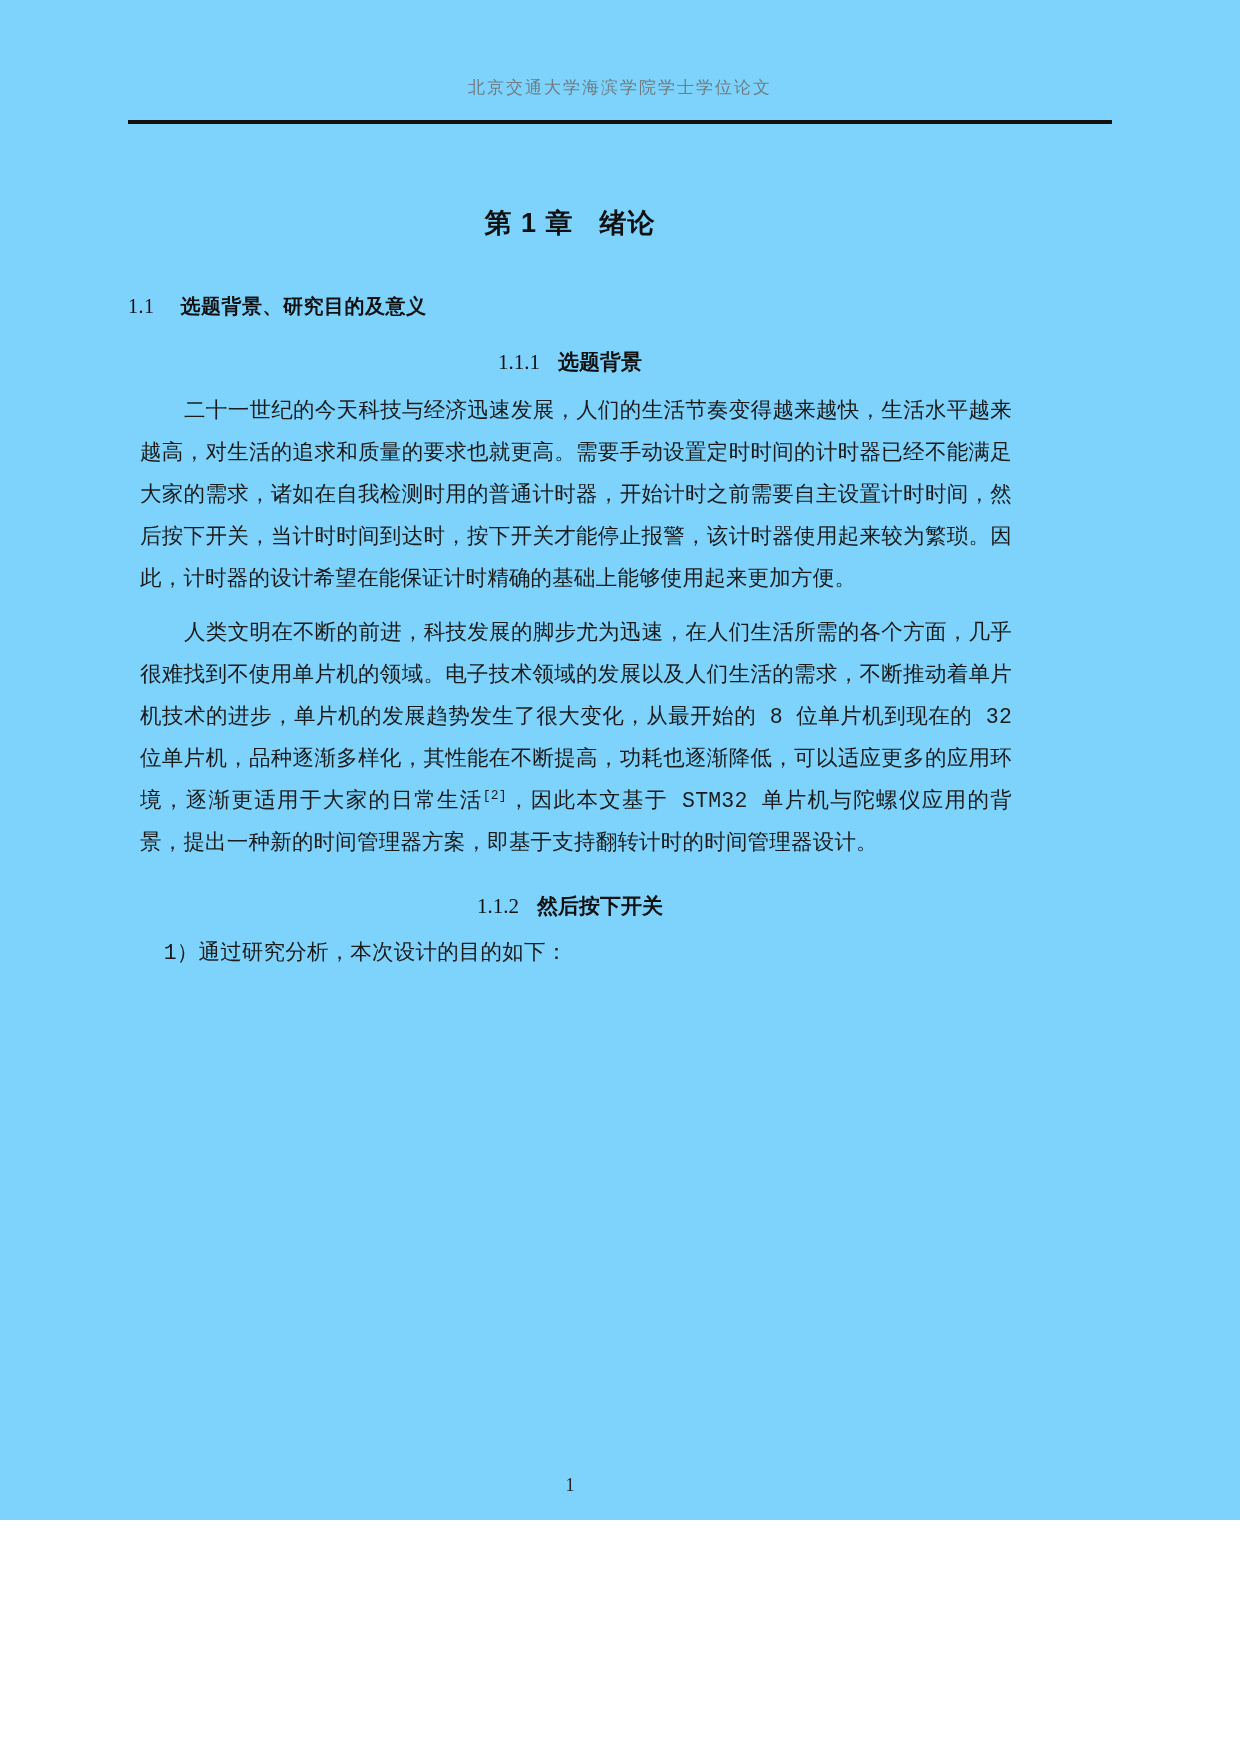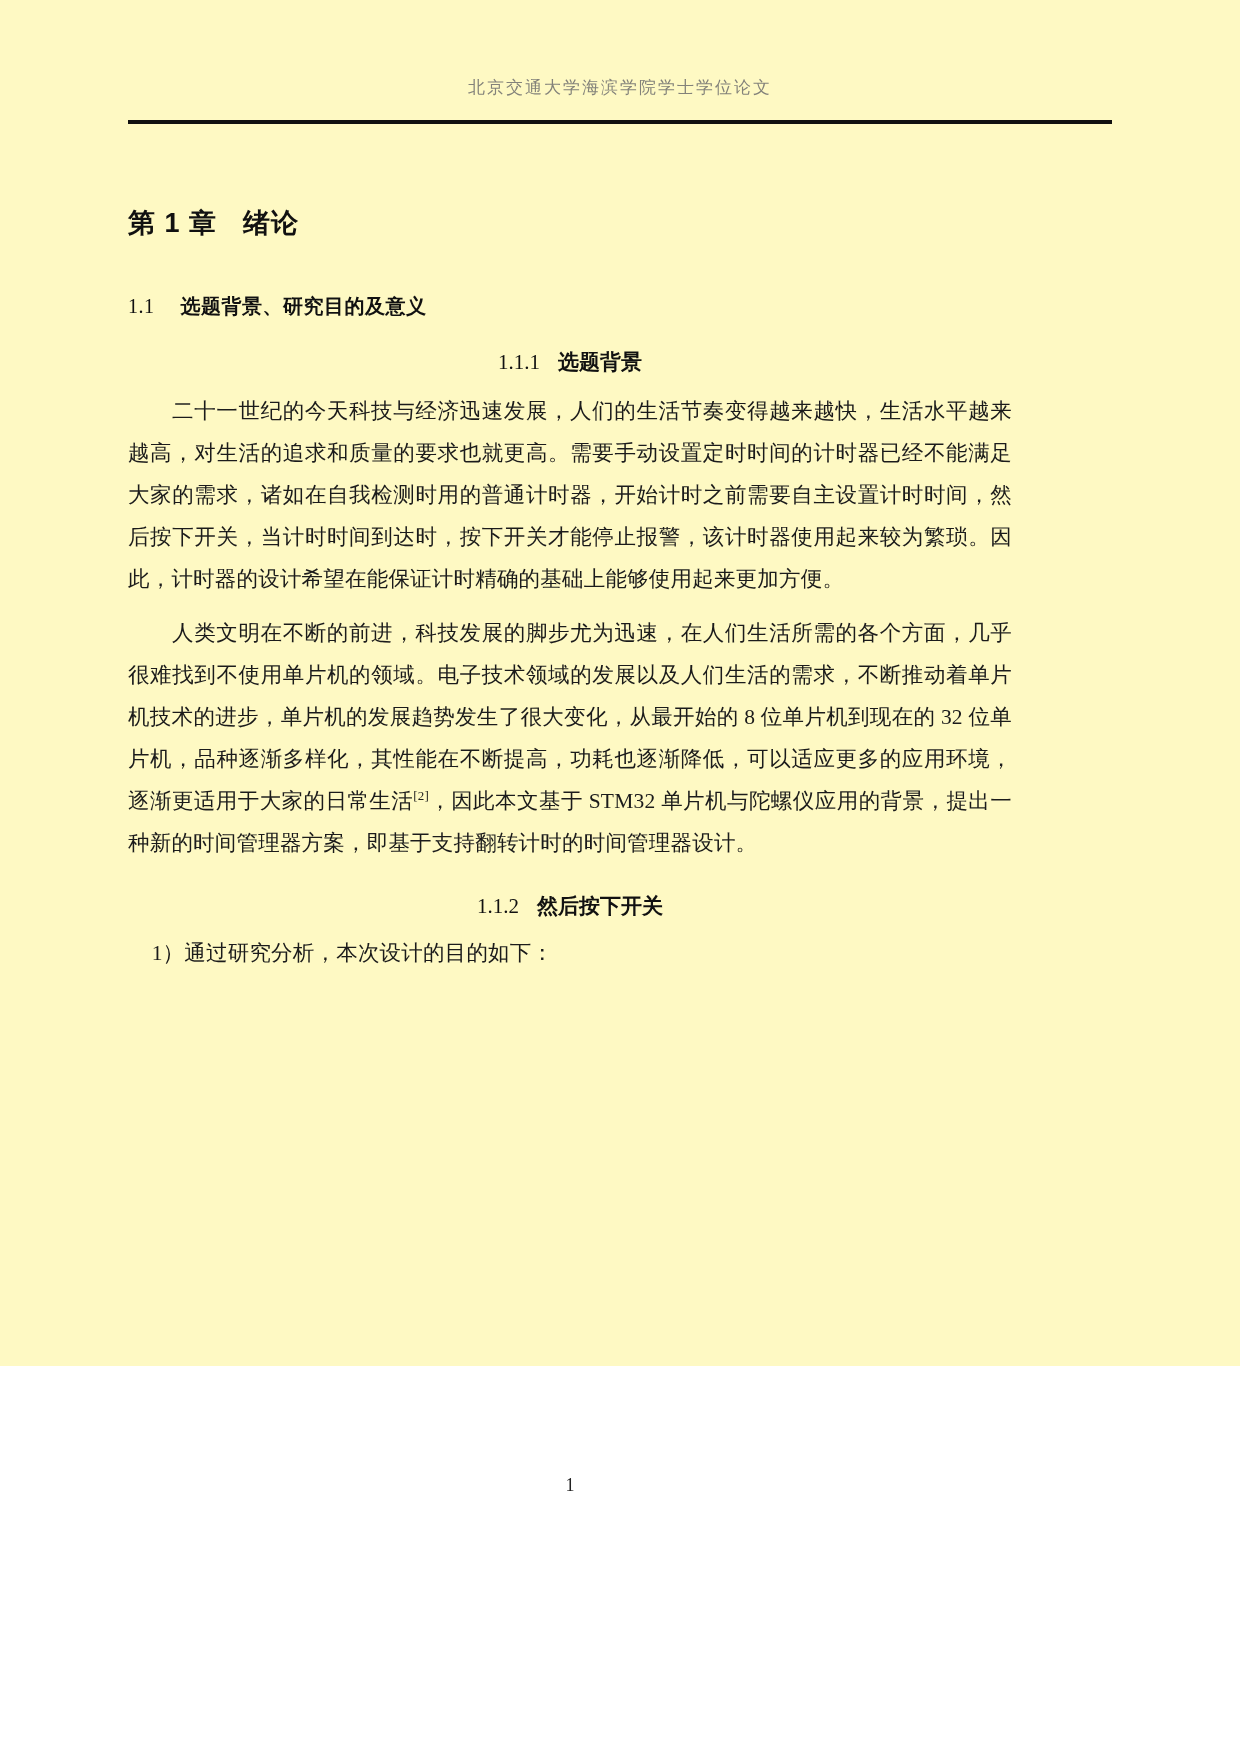--- a/index.html
+++ b/index.html
@@ -13,22 +13,22 @@
     position: relative;
     font-family: "Liberation Serif", "DejaVu Serif", serif;
     color: #1a1a1a;
     overflow: hidden;
   }
 
   .page {
     position: absolute;
     top: 0; left: 0;
     width: 1240px;
-    height: 1366px;
-    background: #fef9c3;
+    height: 1520px;
+    background: #7dd3fc;
   }
 
   
   .header-zone {
     position: absolute;
     left: 128px;
     top: 86px;
     width: 984px;
     height: 40px;
   }
@@ -59,21 +59,21 @@
 
   
   .content {
     position: absolute;
     left: 128px;
     top: 150px;
     width: 884px;
   }
 
   .chapter-title {
-    text-align: left;
+    text-align: center;
     font-family: "Liberation Sans", "DejaVu Sans", sans-serif;
     font-weight: bold;
     font-size: 27px;
     letter-spacing: 1px;
     margin: 55px 0 0 0;
     padding: 0;
     color: #111;
   }
   .chapter-title .gap {
     display: inline-block;
@@ -104,24 +104,24 @@
     color: #111;
     text-align: center;
   }
   h3.subsec .num {
     font-family: "Liberation Serif", "DejaVu Serif", serif;
     font-weight: normal;
   }
   h3.subsec .gap { display:inline-block; width: 18px; }
 
   p.body {
-    font-family: Liberation Serif, serif;
+    font-family: Liberation Mono, monospace;
     font-size: 21.5px;
     line-height: 42px;
-    margin: 12px 0 0 0;
+    margin: 12px 0 0 12px;
     padding: 0;
     text-indent: 2.05em;
     text-align: justify;
     text-justify: inter-ideograph;
     color: #1b1b1b;
     letter-spacing: 0.2px;
     word-break: break-all;
   }
   p.body.first-after-head { margin-top: 14px; }
   p.list-item {

